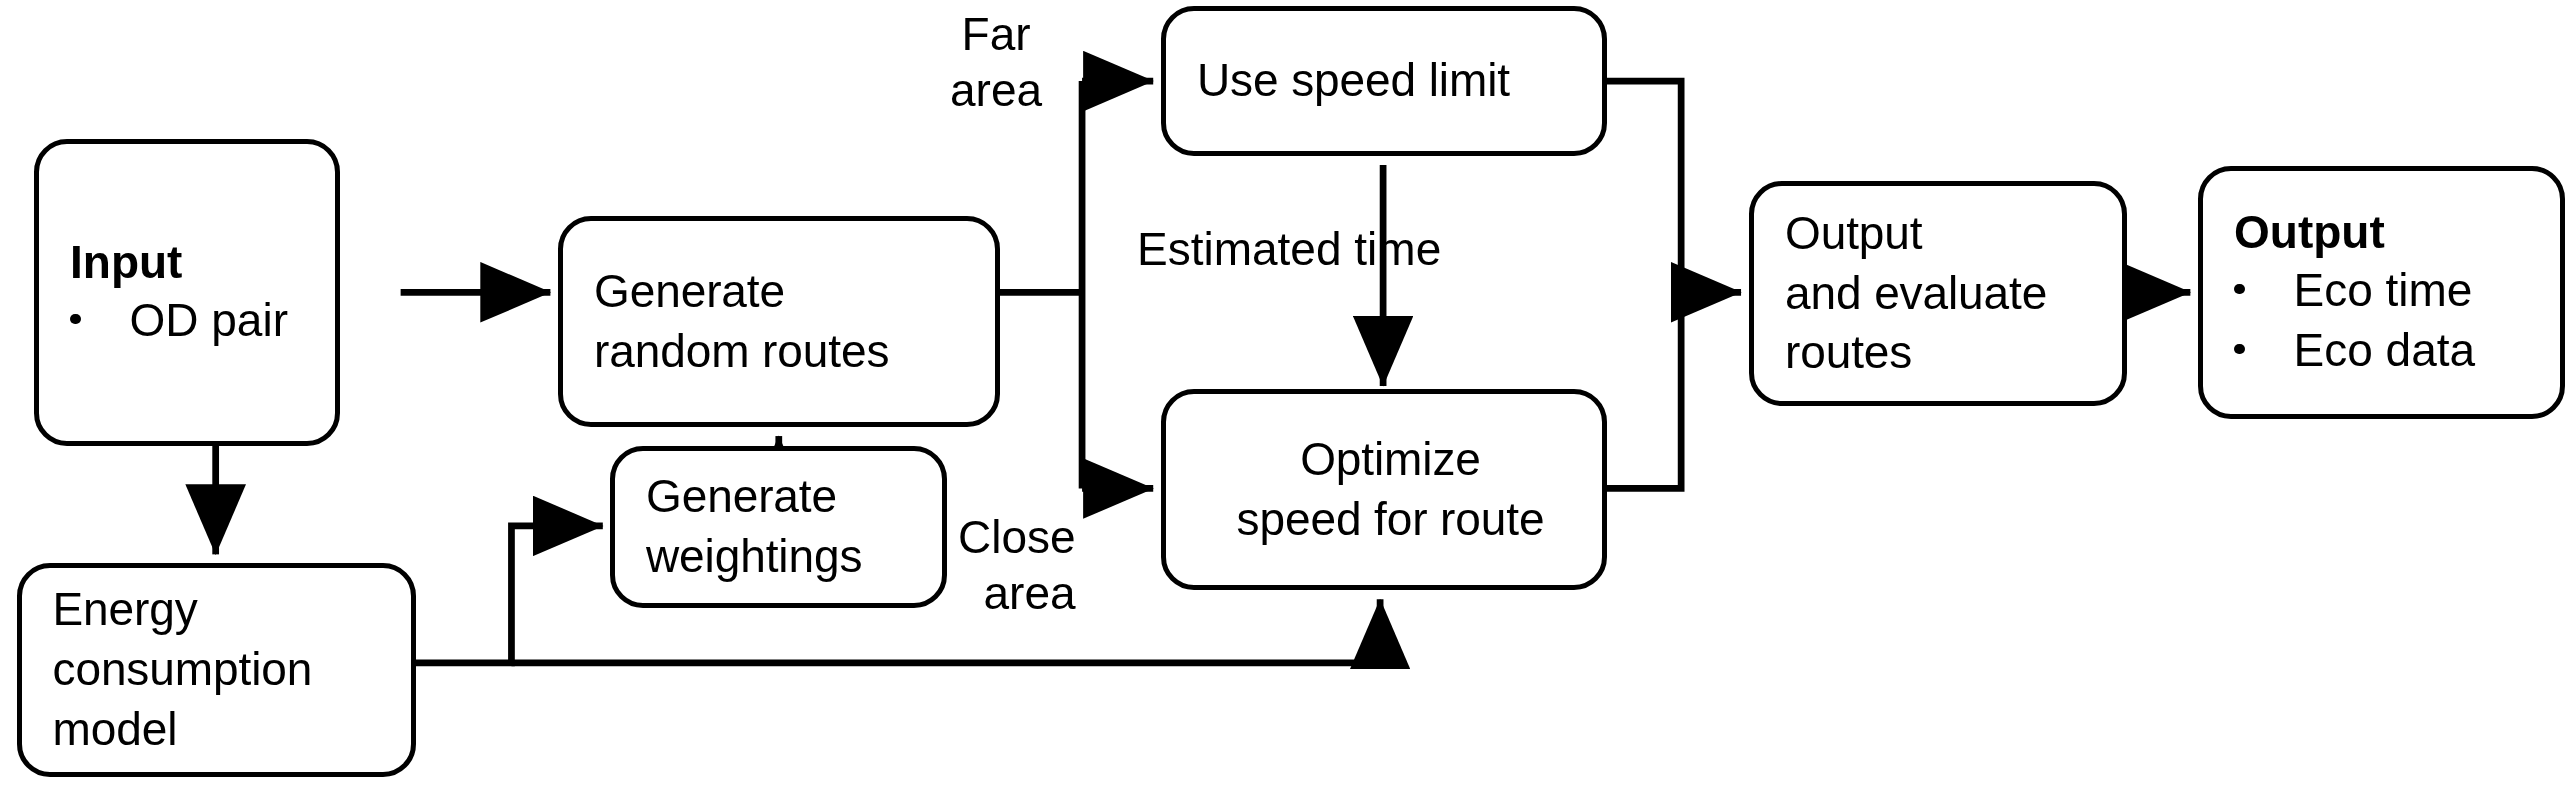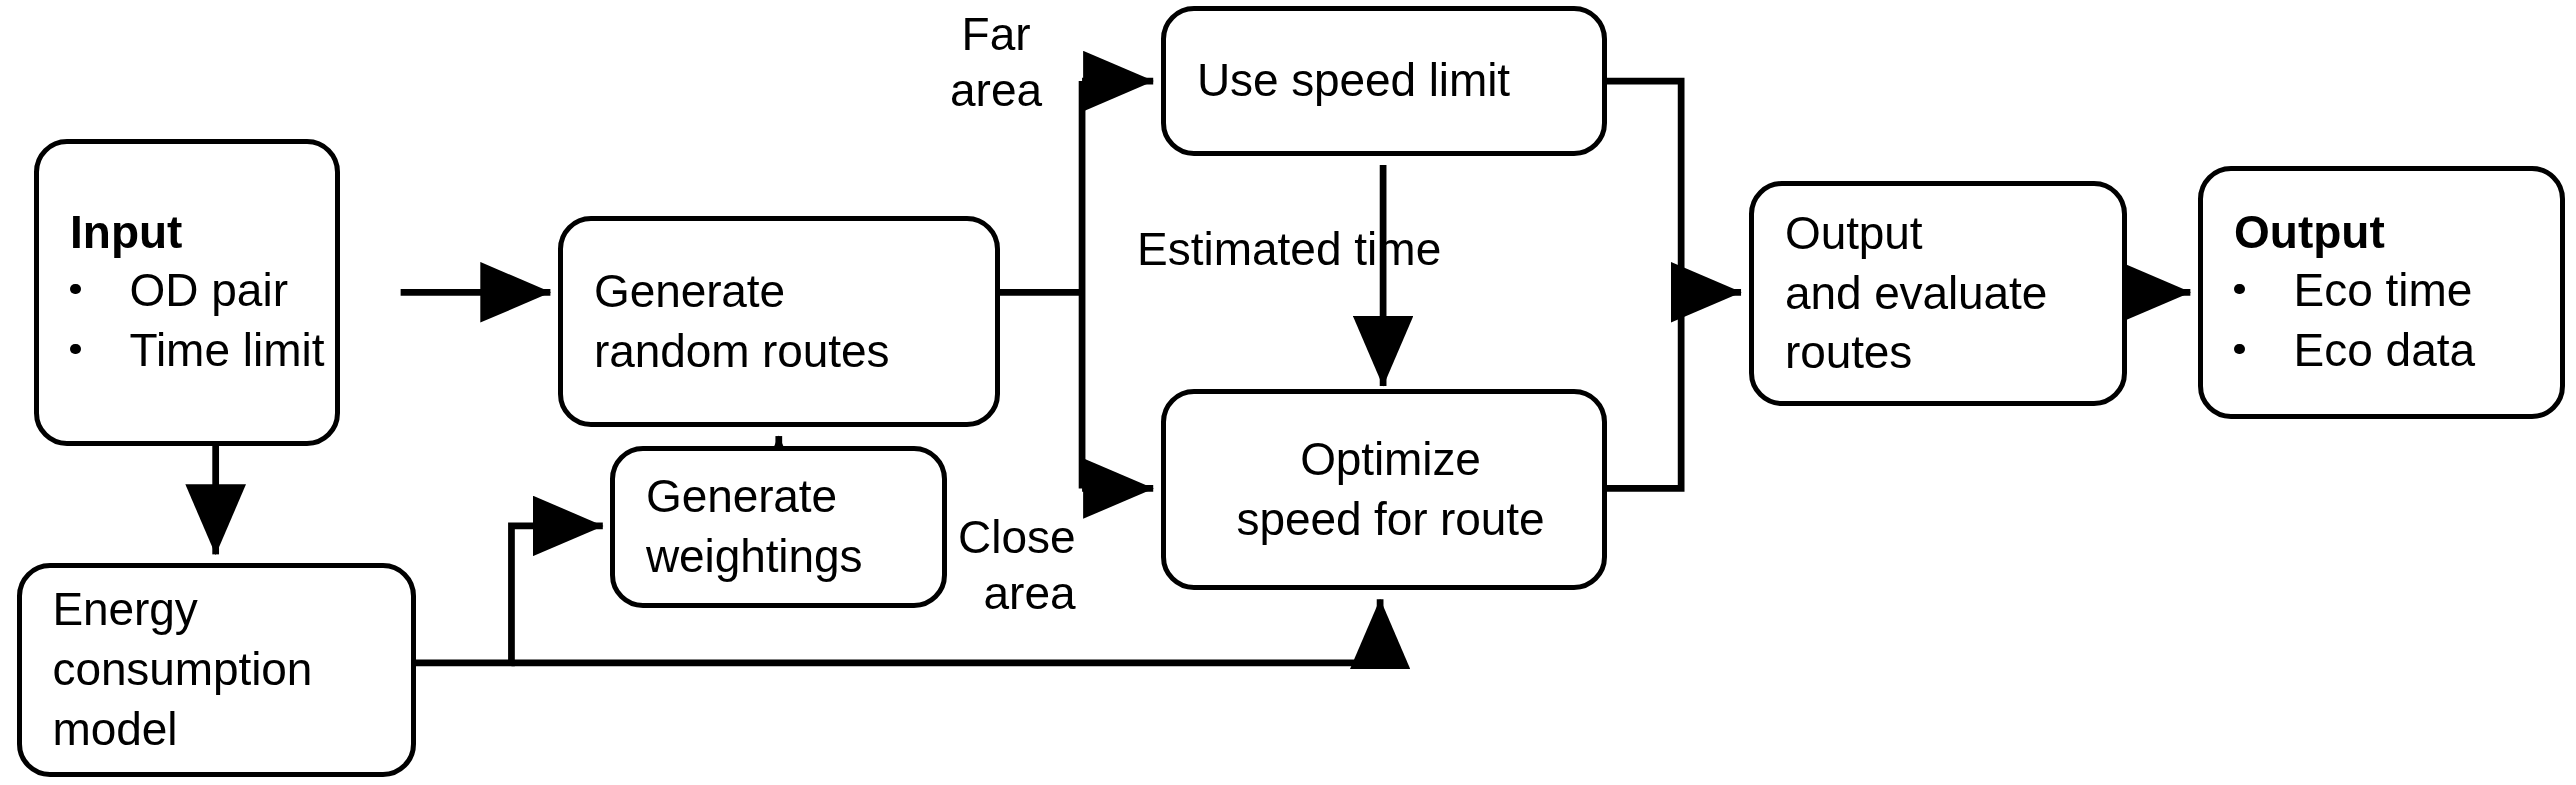--- a/index.html
+++ b/index.html
@@ -126,24 +126,20 @@
     </g>
   </svg>
 
   <div class="node" style="left:34px; top:139px; width:306px; height:307px;">
     <div class="node-title">Input</div>
     <ul class="bullets">
       <li>
         <span class="bullet-dot"></span>
         <span>OD pair</span>
       </li>
-      <li>
-        <span class="bullet-dot"></span>
-        <span>Time limit</span>
-      </li>
     </ul>
   </div>
 
   <div class="node" style="left:558px; top:216px; width:442px; height:211px;">
     <div class="node-text">Generate
 random routes</div>
   </div>
 
   <div class="node" style="left:610px; top:446px; width:337px; height:162px;">
     <div class="node-text">Generate

